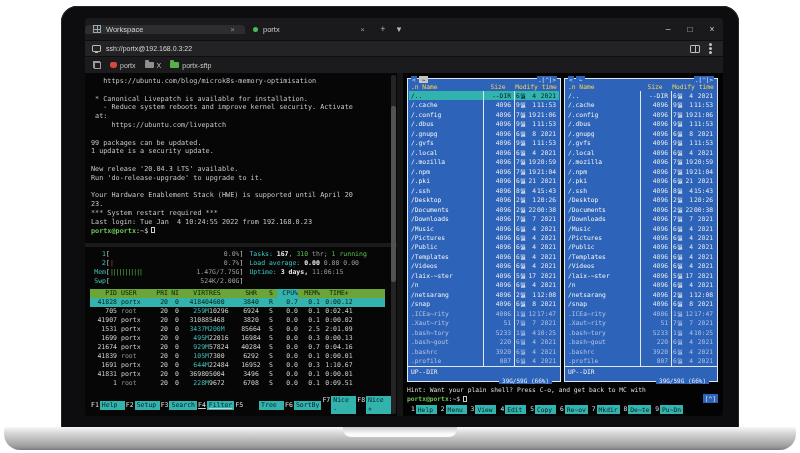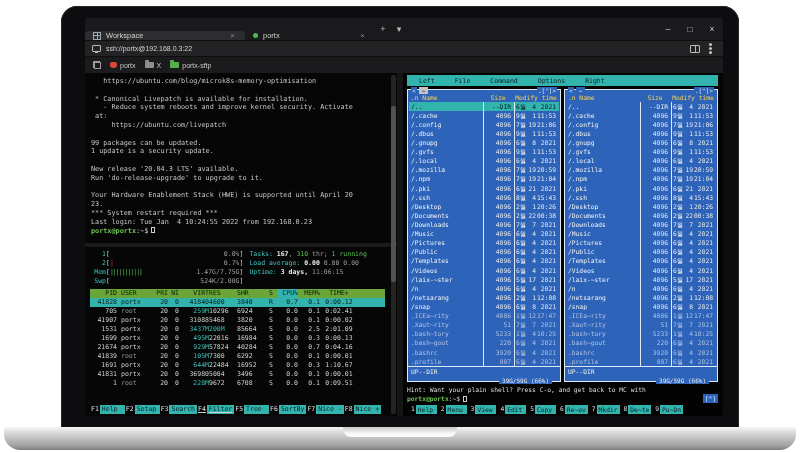--- a/index.html
+++ b/index.html
@@ -8,21 +8,21 @@
 
 
 .bezel{position:absolute;left:61px;top:6px;width:678px;height:424px;background:#0d0d0f;border-radius:16px 16px 0 0;box-shadow:inset 0 0 0 1px #26262a}
 .base{position:absolute;left:4px;top:427px;width:792px;height:23px;background:linear-gradient(#f6f6f6,#d4d4d4 30%,#a0a0a0 82%,#7c7c7c);border-radius:3px 3px 16px 16px}
 .notch{position:absolute;left:50%;transform:translateX(-50%);top:0;width:114px;height:10px;background:linear-gradient(#c9c9c9,#fbfbfb 70%);border-radius:0 0 8px 8px}
 
 
 .appwin{position:absolute;left:24px;top:12px;width:638px;height:398px;background:#161617;display:flex;flex-direction:column;border-radius:4px;overflow:hidden}
 
 
-.titlebar{height:22px;background:#1a1a1c;display:flex;align-items:flex-end}
+.titlebar{height:22px;background:#1a1a1c;display:flex;align-items:center}
 .tab{display:flex;align-items:center;gap:5px;padding:0 8px;font-size:7.5px;color:#cfcfcf}
 .tab.active{background:#2d2d30;border-radius:4px 4px 0 0}
 .tab .flex1{flex:1}
 .tab-x{color:#8f8f8f;font-size:8px;padding:0 2px}
 .tab1{width:160px}.tab2{width:130px}
 .gridicon{width:8px;height:8px;border:1px solid #9aa7b5;background:
  linear-gradient(#9aa7b5,#9aa7b5) 50% 0/1px 100% no-repeat,
  linear-gradient(#9aa7b5,#9aa7b5) 0 50%/100% 1px no-repeat}
 .greendot{width:5px;height:5px;border-radius:50%;background:var(--green-dot)}
 .tbtn{width:16px;text-align:center;color:#b9b9b9;font-size:9px;line-height:22px}
@@ -78,21 +78,21 @@
 .c-g{color:var(--bar-green)}
 .c-d{color:#9a9a9a}
 .ptable{margin-top:3px;display:flex;flex-direction:column}
 .pt-head{display:flex;background:var(--htop-green);color:#0b1706}
 .pt-head .sort{background:var(--teal);color:#06211f}
 .pt-row{display:flex}
 .pt-row.sel{background:var(--teal)}
 .pt-row.sel span{color:#05211f !important}
 .c0{width:27px;text-align:right}.c1{width:35px;padding-left:4px}.c2{width:16px;text-align:right}
 .c3{width:11px;text-align:right}.c4{width:30px;text-align:right}.c5{width:28px;text-align:left}
-.c6{width:28px;text-align:left}.c7{width:12px;text-align:center}.c8{width:21px;text-align:right}
+.c6{width:28px;text-align:center}.c7{width:12px;text-align:center}.c8{width:21px;text-align:right}
 .c9{width:22px;text-align:right}.c10{width:38px;text-align:center}
 .dim{color:#8f8f8f}.tealv{color:#3fbdb8}.grn{color:var(--bar-green)}
 .hfk{display:flex;margin-top:auto;align-items:center}
 .hfk .k{color:#e2e2e2;padding:0 1px}
 .hfk .l{background:var(--teal);color:#062222;min-width:25px;padding:0 2px;line-height:9px}
 
 
 .mc{flex:1;background:#030303;padding:2px 5px 2px 4px;font:6.3px/8px "DejaVu Sans Mono",monospace;display:flex;flex-direction:column;min-height:0}
 .mc-menu{height:11px;background:var(--teal);color:#072525;display:flex;align-items:center;padding:0 2px;font-size:6.5px}
 .mc-menu span{padding:0 10px}
@@ -355,21 +355,21 @@
                   <span class="l">Setup</span>
                 </span>
                 <span style="display: inline-flex; justify-content: center;">
                   <span class="k">F3</span>
                   <span class="l">Search</span>
                 </span>
                 <span style="display: inline-flex; text-decoration: underline;">
                   <span class="k">F4</span>
                   <span class="l">Filter</span>
                 </span>
-                <span style="display: inline-flex;">
+                <span style="display: inline-flex; gap: 15px;">
                   <span class="k">F5</span>
                   <span class="l">Tree</span>
                 </span>
                 <span style="display: inline-flex;">
                   <span class="k">F6</span>
                   <span class="l">SortBy</span>
                 </span>
                 <span style="display: inline-flex;">
                   <span class="k">F7</span>
                   <span class="l">Nice -</span>
@@ -381,27 +381,20 @@
               </div>
           </div>
           <div class="lscroll">
               <div class="lthumb"></div>
             </div>
         </div>
 
         <div class="gapcol"></div>
 
         <div class="mc">
-          <div class="mc-menu">
-              <span>Left</span>
-              <span>File</span>
-              <span>Command</span>
-              <span>Options</span>
-              <span>Right</span>
-            </div>
           <div class="mc-panels">
 
             <div class="panel">
               <span class="p-lt">
                   <span class="hot">&lt;</span>
                   <span class="p-path">~</span>
                 </span>
               <span class="p-rt">.[^]&gt;</span>
               <div class="p-cols">
                 <span class="pc-name">.n  Name</span>

